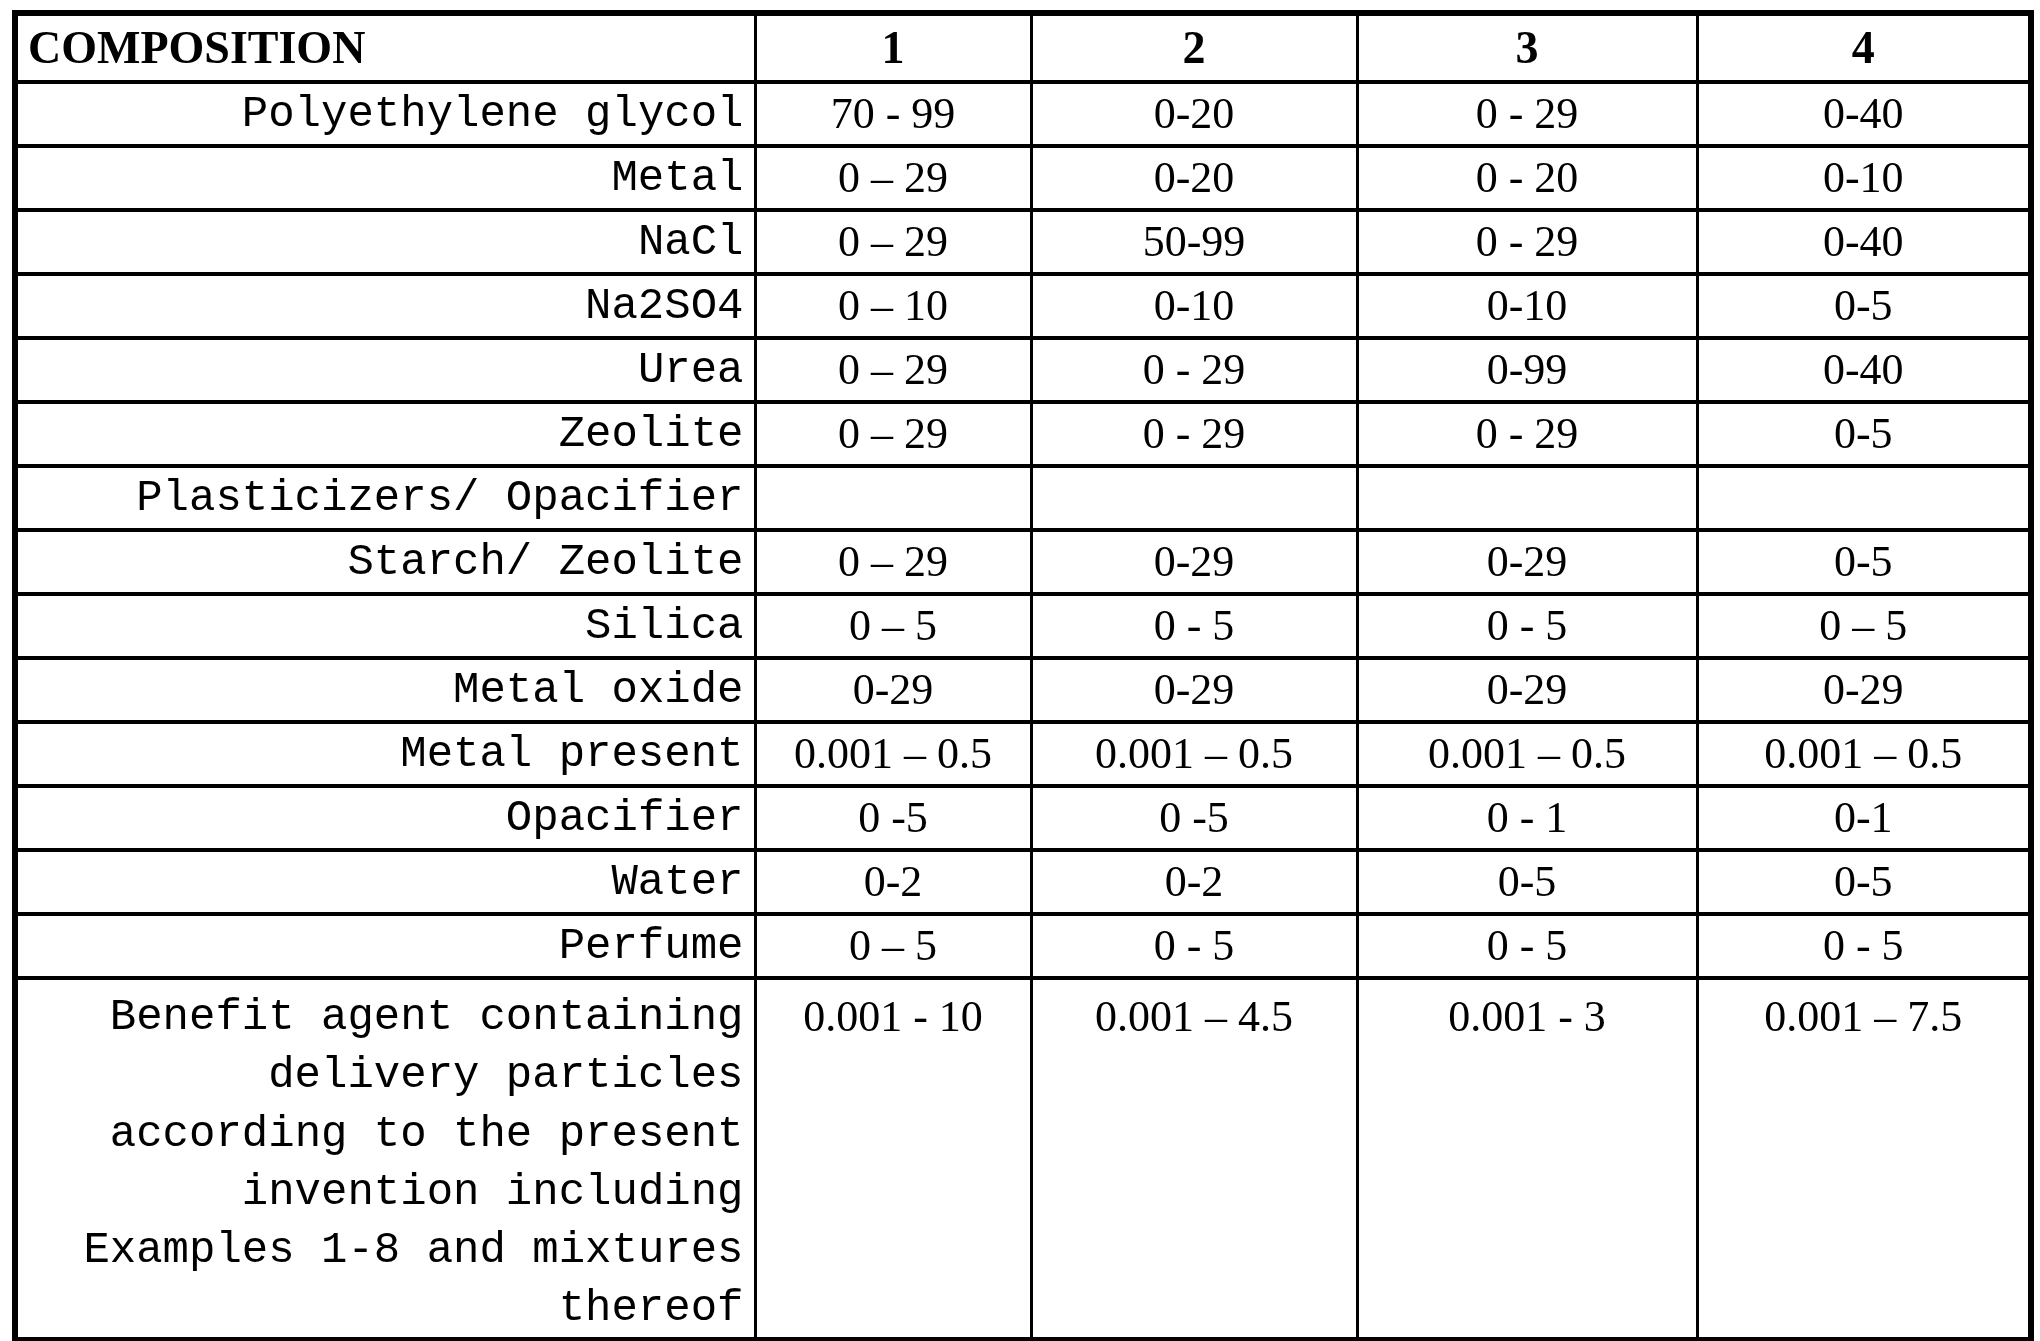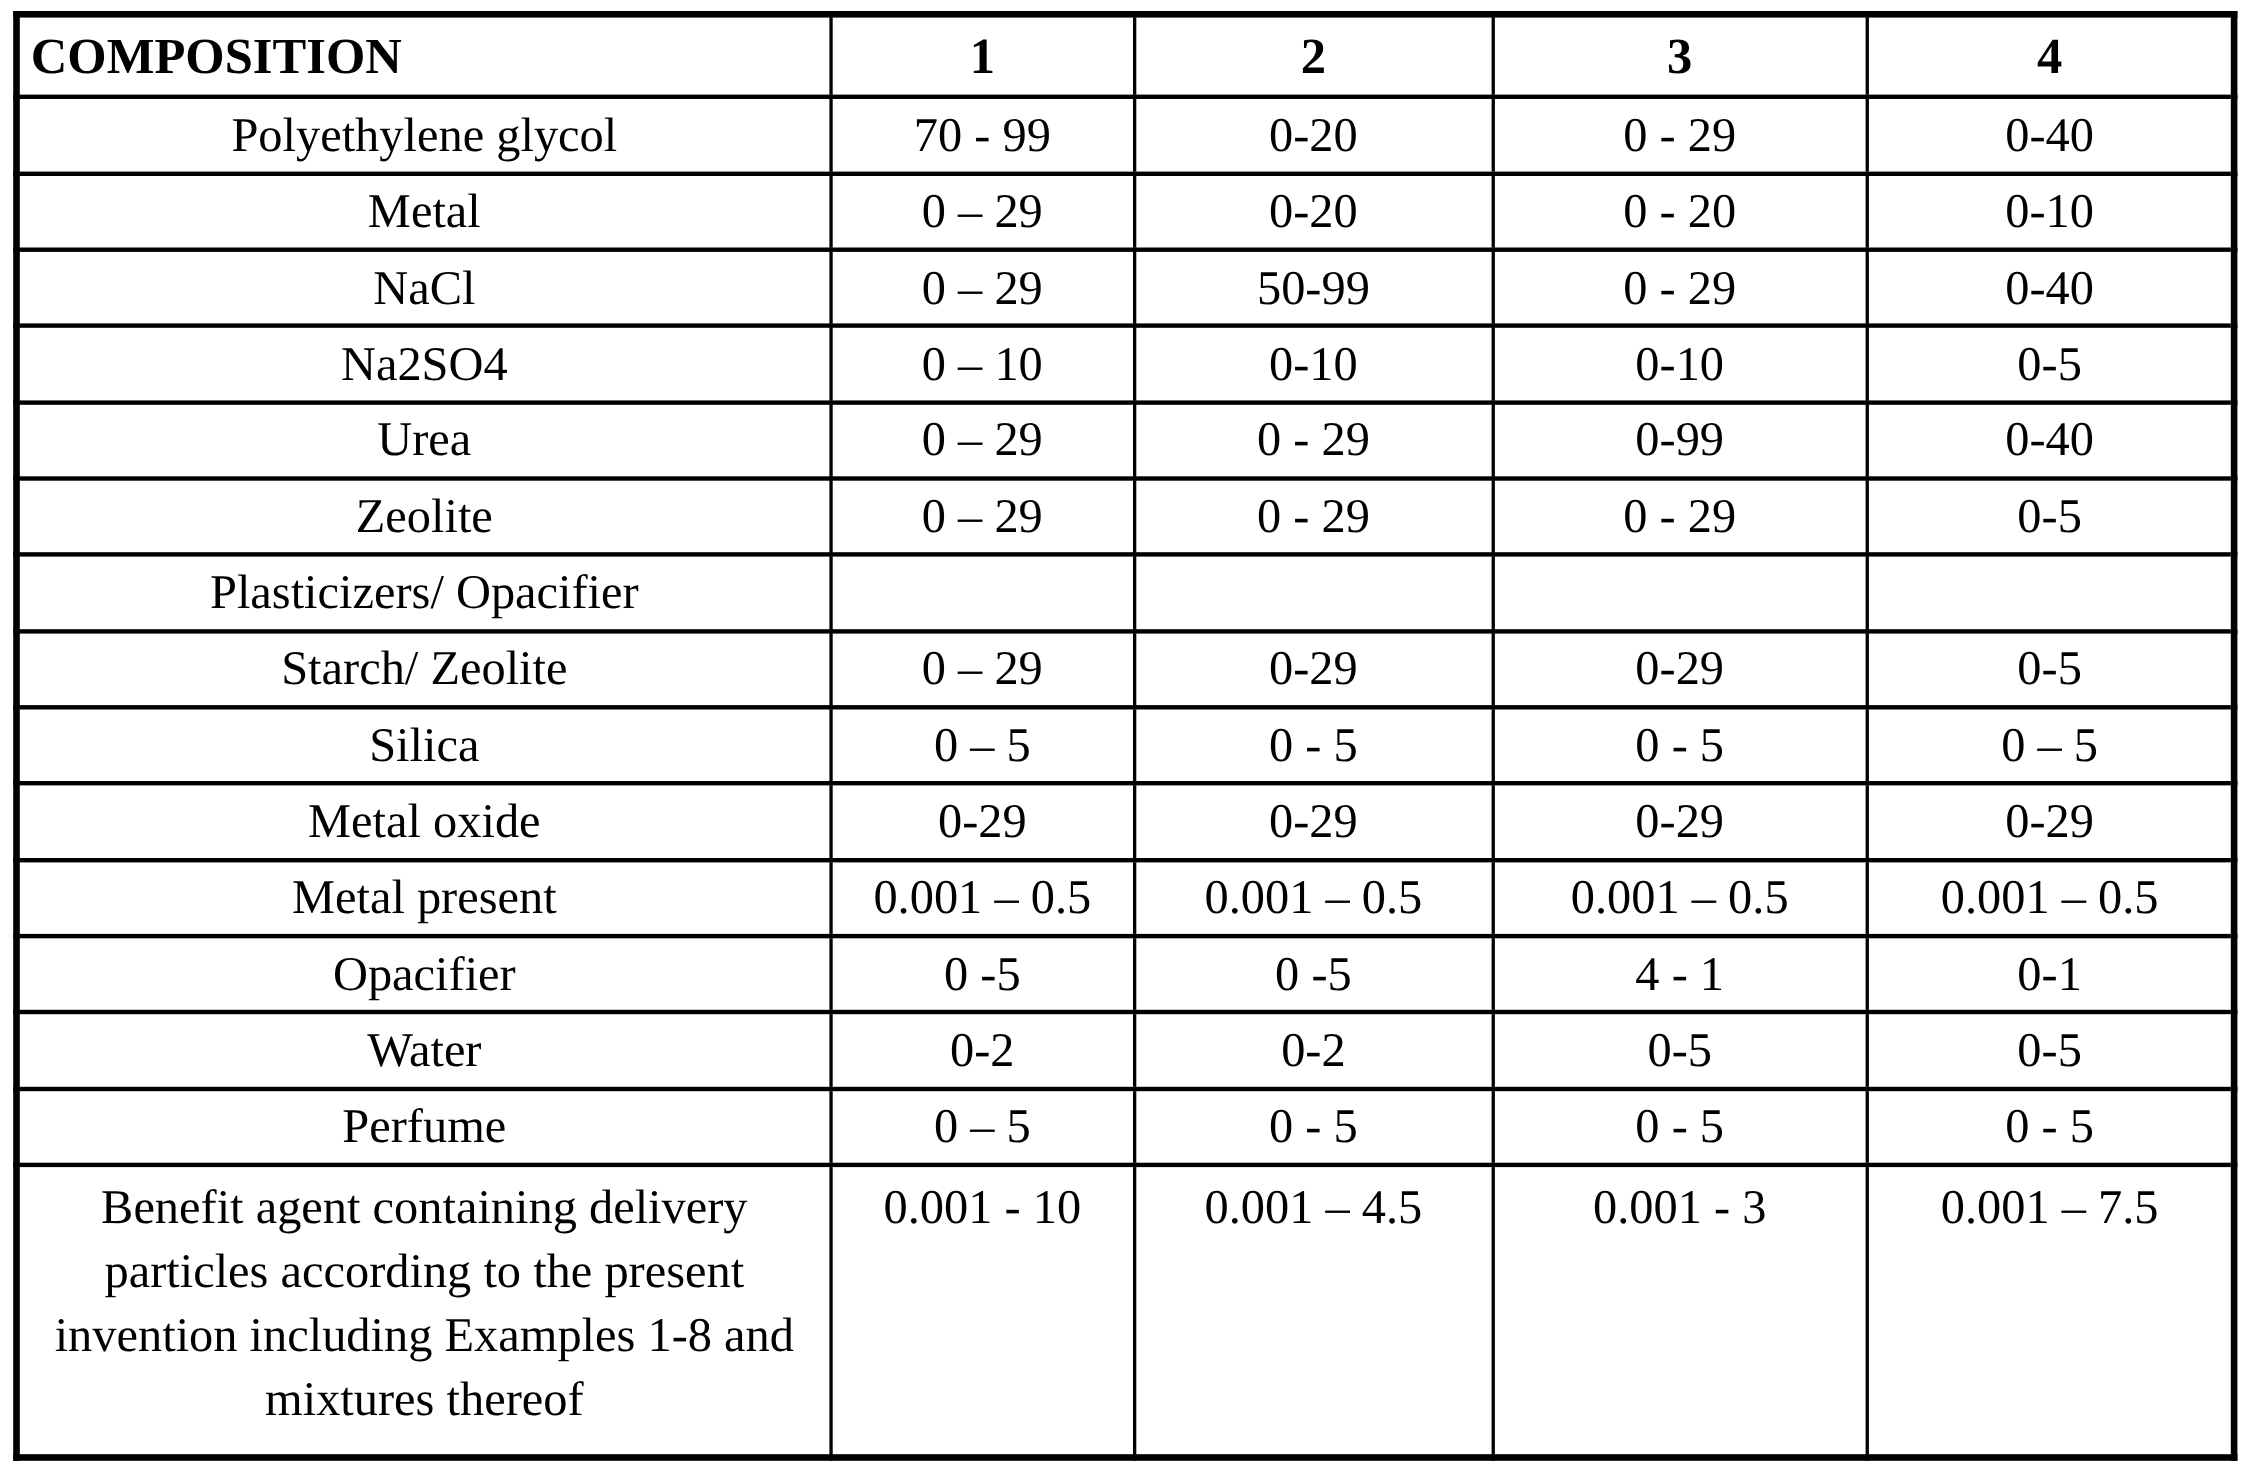--- a/index.html
+++ b/index.html
@@ -54,23 +54,24 @@
   .title-cell, .component-head-cell {
     text-align: left;
     padding-left: 16px;
   }
   .colnum-cell, .wt-cell { text-align: center; }
   .head-1 th { vertical-align: middle; padding-top: 0; }
   
   .wt-cell.narrow { padding-left: 30px; padding-right: 30px; }
 
   .component-cell {
-    text-align: center;
+    text-align: right;
     padding-left: 16px;
     padding-right: 12px;
+    font-family: Liberation Mono, monospace;
   }
   .value-cell { text-align: center; }
 
   tr.tall-row td {
     vertical-align: top;
     padding-top: 8px;
     line-height: 1.32;
   }
 </style>
 </head>
@@ -168,21 +169,21 @@
           <td class="component-cell">Metal present</td>
           <td class="value-cell">0.001 – 0.5</td>
           <td class="value-cell">0.001 – 0.5</td>
           <td class="value-cell">0.001 – 0.5</td>
           <td class="value-cell">0.001 – 0.5</td>
         </tr>
         <tr class="data-row">
           <td class="component-cell">Opacifier</td>
           <td class="value-cell">0 -5</td>
           <td class="value-cell">0 -5</td>
-          <td class="value-cell">4 - 1</td>
+          <td class="value-cell">0 - 1</td>
           <td class="value-cell">0-1</td>
         </tr>
         <tr class="data-row">
           <td class="component-cell">Water</td>
           <td class="value-cell">0-2</td>
           <td class="value-cell">0-2</td>
           <td class="value-cell">0-5</td>
           <td class="value-cell">0-5</td>
         </tr>
         <tr class="data-row">

